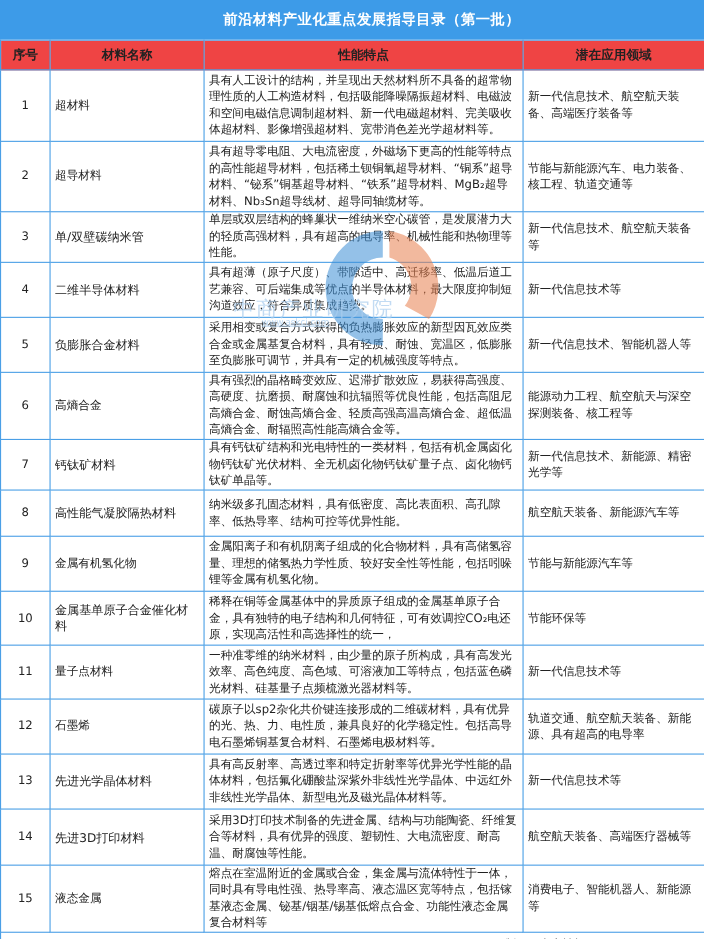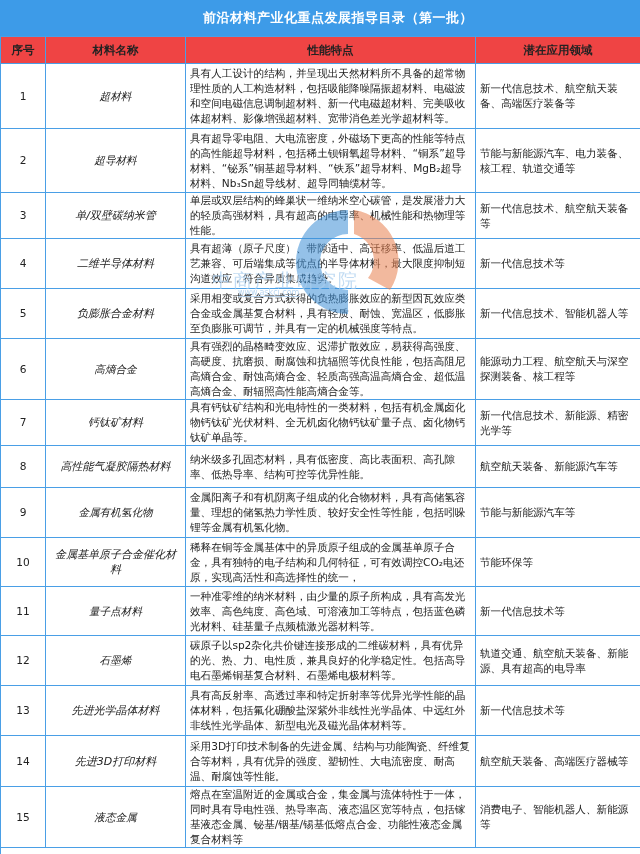--- a/index.html
+++ b/index.html
@@ -15,21 +15,21 @@
     border-collapse: collapse; table-layout: fixed;
   }
   table.catalog td, table.catalog th {
     border: 1px solid #4a9fe6; padding: 0 4px; box-sizing: border-box;
     font-size: 10.6px; color: #222; line-height: 15px;
   }
   table.catalog thead th {
     background: #ef4444; font-weight: bold; font-size: 11.5px; height: 27px; color: #222;
   }
   td.num { text-align: center; font-size: 10px; }
-  td.name { text-align: center; font-size: 12.5px; font-style: italic; }
+  td.name { text-align: left; font-size: 12.5px; }
   td.name.small { font-size: 11px; }
   td.desc { text-align: left; padding-left: 3px; padding-right: 3px; font-size: 10.4px; margin-left: 41px; }
   td.app { text-align: left; font-size: 10.6px; }
   td.footer { text-align: right; font-size: 10.5px; height: 24px; padding-right: 4px; border-left: 1px solid #4a9fe6; }
   .watermark {
     position: absolute; left: 290px; top: 200px; width: 120px; height: 130px; pointer-events: none; opacity: 0.55;
   }
   .wm-text { position: absolute; left: 212px; top: 268px; font-size: 19px; color: #a9cdee; opacity: 0.7; letter-spacing: 2px; pointer-events:none; }
   .wm-sub { position: absolute; left: 238px; top: 288px; font-size: 8px; color: #a9cdee; opacity: 0.8; pointer-events:none;text-decoration:underline; }
 </style>

